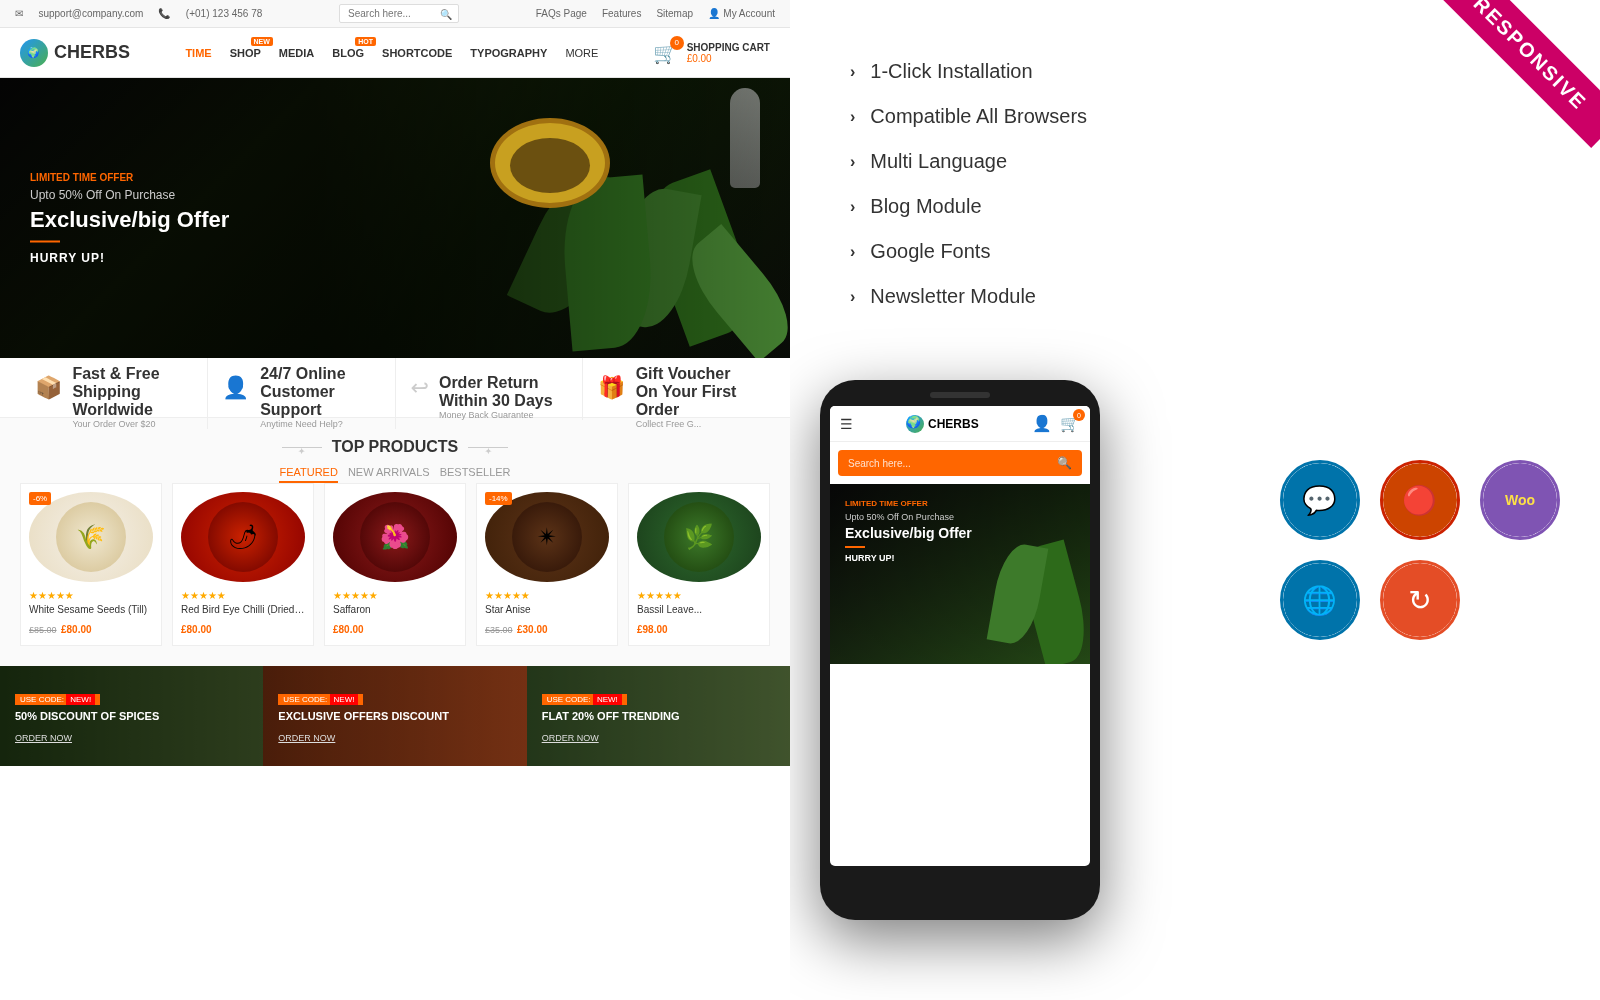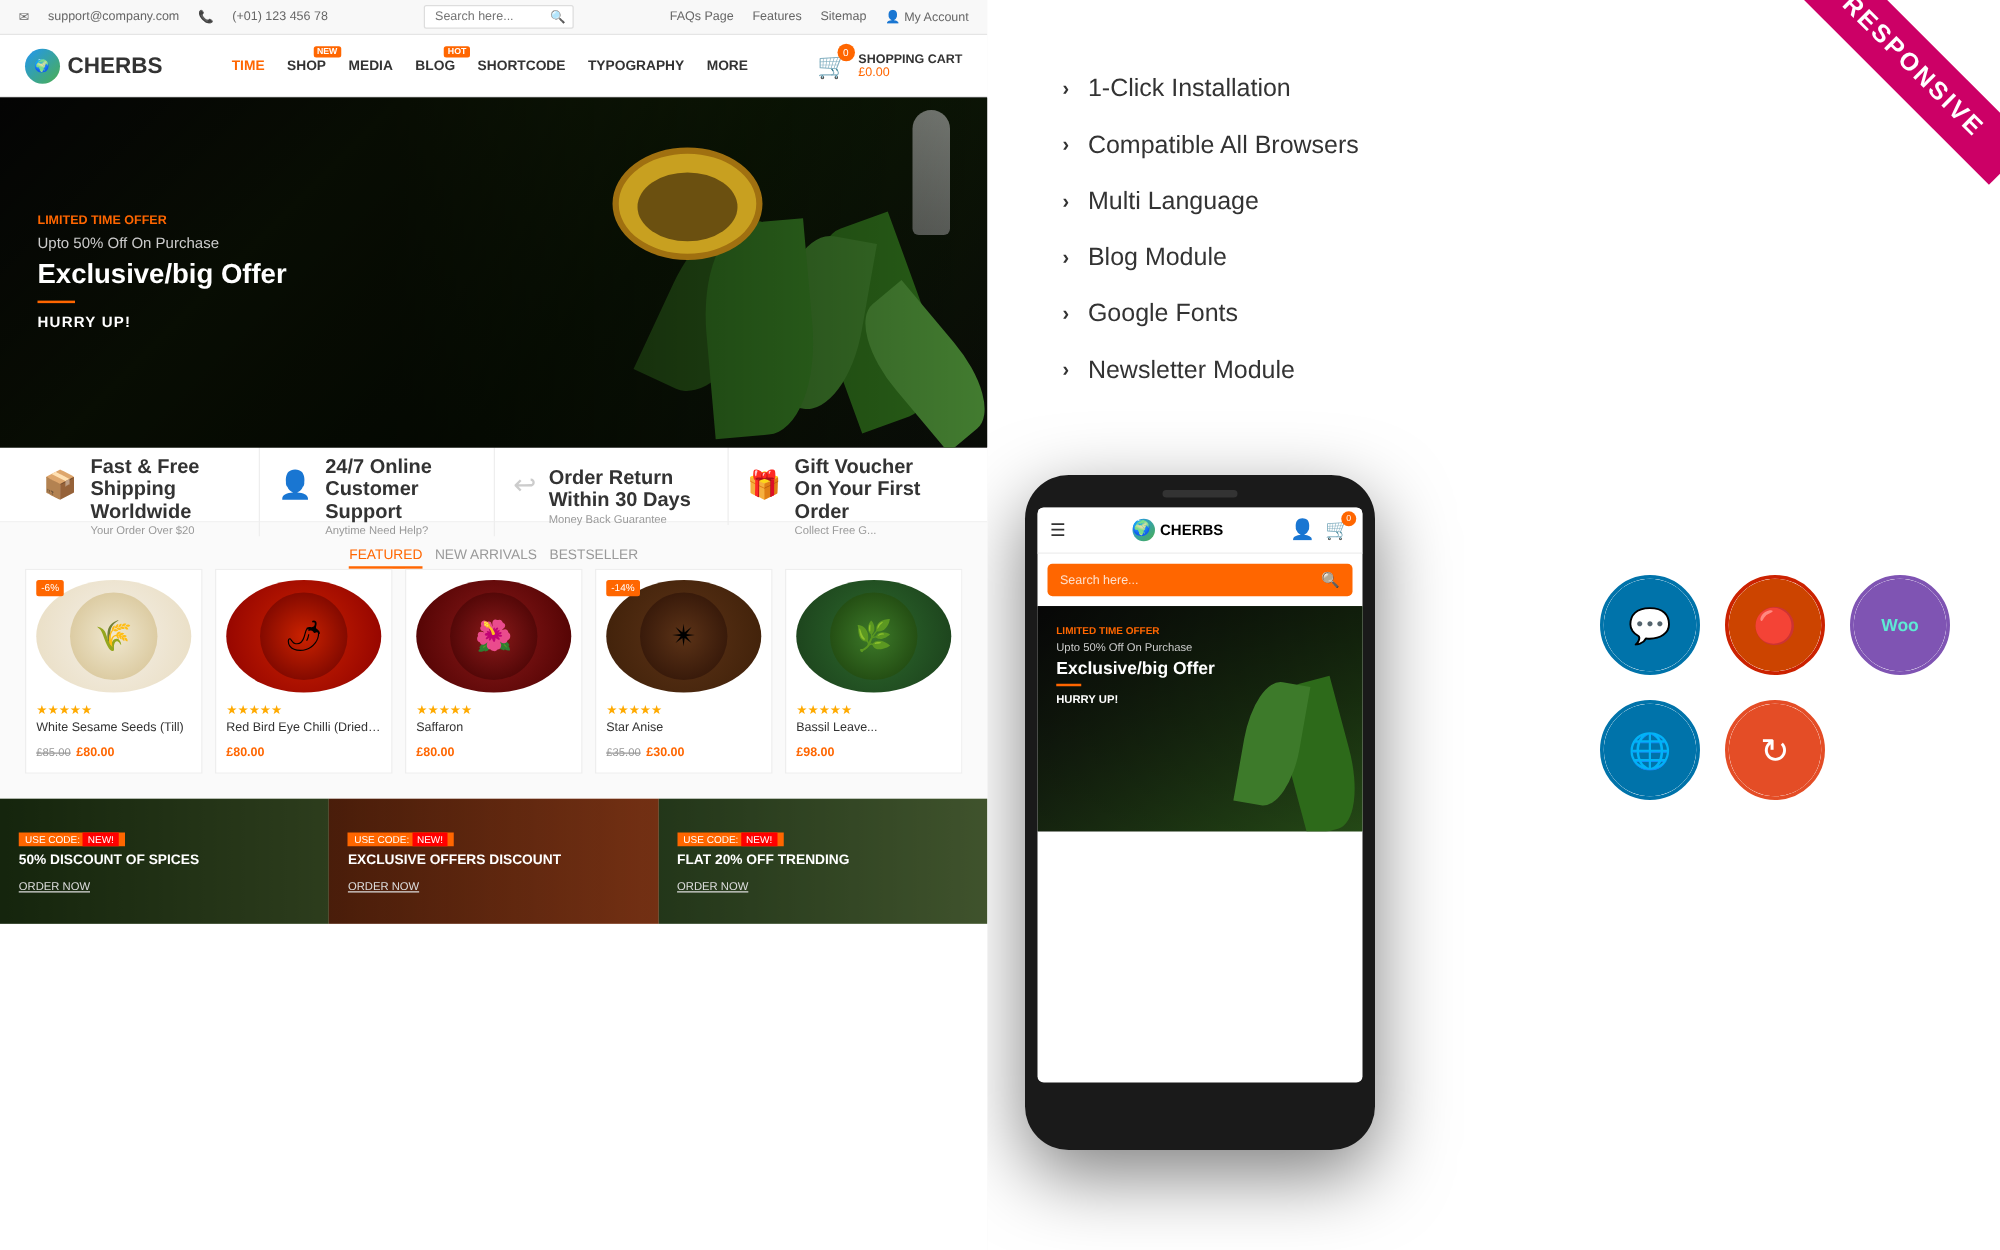--- a/index.html
+++ b/index.html
@@ -360,21 +360,21 @@
       <div class="logo-icon">🌍</div>
       <span>CHERBS</span>
     </div>
     <nav style="display:flex;gap:18px;align-items:center">
       <a href="#" style="font-size:11px;font-weight:bold;color:#ff6600;text-decoration:none">TIME</a>
       <a href="#" style="font-size:11px;font-weight:bold;color:#333;text-decoration:none;position:relative">SHOP<span style="position:absolute;top:-10px;right:-12px;background:#ff6600;color:white;font-size:7px;padding:1px 3px;border-radius:2px">NEW</span></a>
       <a href="#" style="font-size:11px;font-weight:bold;color:#333;text-decoration:none">MEDIA</a>
       <a href="#" style="font-size:11px;font-weight:bold;color:#333;text-decoration:none;position:relative">BLOG<span style="position:absolute;top:-10px;right:-12px;background:#ff6600;color:white;font-size:7px;padding:1px 3px;border-radius:2px">HOT</span></a>
       <a href="#" style="font-size:11px;font-weight:bold;color:#333;text-decoration:none">SHORTCODE</a>
       <a href="#" style="font-size:11px;font-weight:bold;color:#333;text-decoration:none">TYPOGRAPHY</a>
-      <a href="#" style="font-size:11px;font-weight:bold;color:#333;text-decoration:none">MORE</a>
+      <a href="#" style="font-size:11px;font-weight:normal;color:#333;text-decoration:none">MORE</a>
     </nav>
     <div class="cart-area" style="cursor:pointer">
       <div style="position:relative;font-size:20px">
         🛒
         <span style="position:absolute;top:-5px;right:-5px;background:#ff6600;color:white;font-size:8px;width:14px;height:14px;border-radius:50%;display:flex;align-items:center;justify-content:center">0</span>
       </div>
       <div>
         <div style="font-size:10px;font-weight:bold;color:#333">SHOPPING CART</div>
         <div style="font-size:10px;color:#ff6600">£0.00</div>
       </div>
@@ -435,20 +435,23 @@
     <div class="feature-item">
       <span class="feature-icon">🎁</span>
       <div class="feature-text">
         <h4>Gift Voucher On Your First Order</h4>
         <p>Collect Free G...</p>
       </div>
     </div>
   </div>
 
   <div class="products-section">
+    <div class="section-title">
+      <span>TOP PRODUCTS</span>
+    </div>
     <div class="product-tabs">
       <span class="product-tab active">FEATURED</span>
       <span class="product-tab">NEW ARRIVALS</span>
       <span class="product-tab">BESTSELLER</span>
     </div>
     <div class="product-grid">
 
       <div class="product-card">
         <span class="product-badge">-6%</span>
         <div class="product-img product-img-sesame">
@@ -609,21 +612,21 @@
       </div>
     </div>
     <div style="width:80px;height:80px;border-radius:50%;border:3px solid #cc2200;display:flex;align-items:center;justify-content:center;overflow:hidden">
       <div style="width:74px;height:74px;border-radius:50%;background:#cc4400;display:flex;align-items:center;justify-content:center">
         <span style="color:white;font-size:28px">🔴</span>
       </div>
     </div>
 
     <div style="width:80px;height:80px;border-radius:50%;border:3px solid #7f54b3;display:flex;align-items:center;justify-content:center;overflow:hidden">
       <div style="width:74px;height:74px;border-radius:50%;background:#7f54b3;display:flex;align-items:center;justify-content:center">
-        <span style="color:#5eead4;font-size:14px;font-weight:bold">Woo</span>
+        <span style="color:#fde047;font-size:14px;font-weight:bold">Woo</span>
       </div>
     </div>
     <div style="width:80px;height:80px;border-radius:50%;border:3px solid #0073aa;display:flex;align-items:center;justify-content:center;overflow:hidden">
       <div style="width:74px;height:74px;border-radius:50%;background:#0073aa;display:flex;align-items:center;justify-content:center">
         <span style="color:white;font-size:28px">🌐</span>
       </div>
     </div>
     <div style="width:80px;height:80px;border-radius:50%;border:3px solid #e44d26;display:flex;align-items:center;justify-content:center;overflow:hidden">
       <div style="width:74px;height:74px;border-radius:50%;background:#e44d26;display:flex;align-items:center;justify-content:center">
         <span style="color:white;font-size:28px">↻</span>

